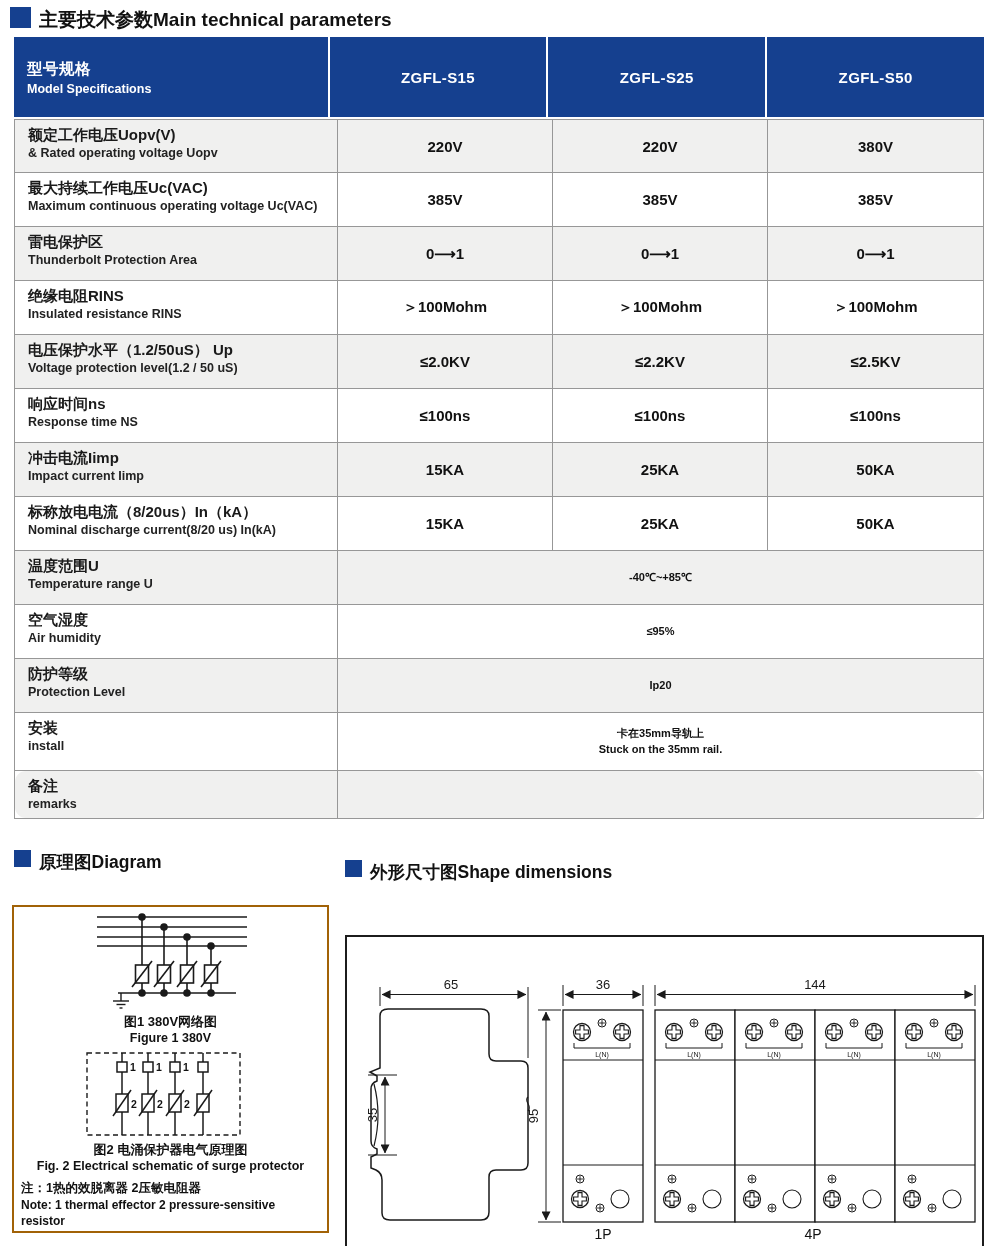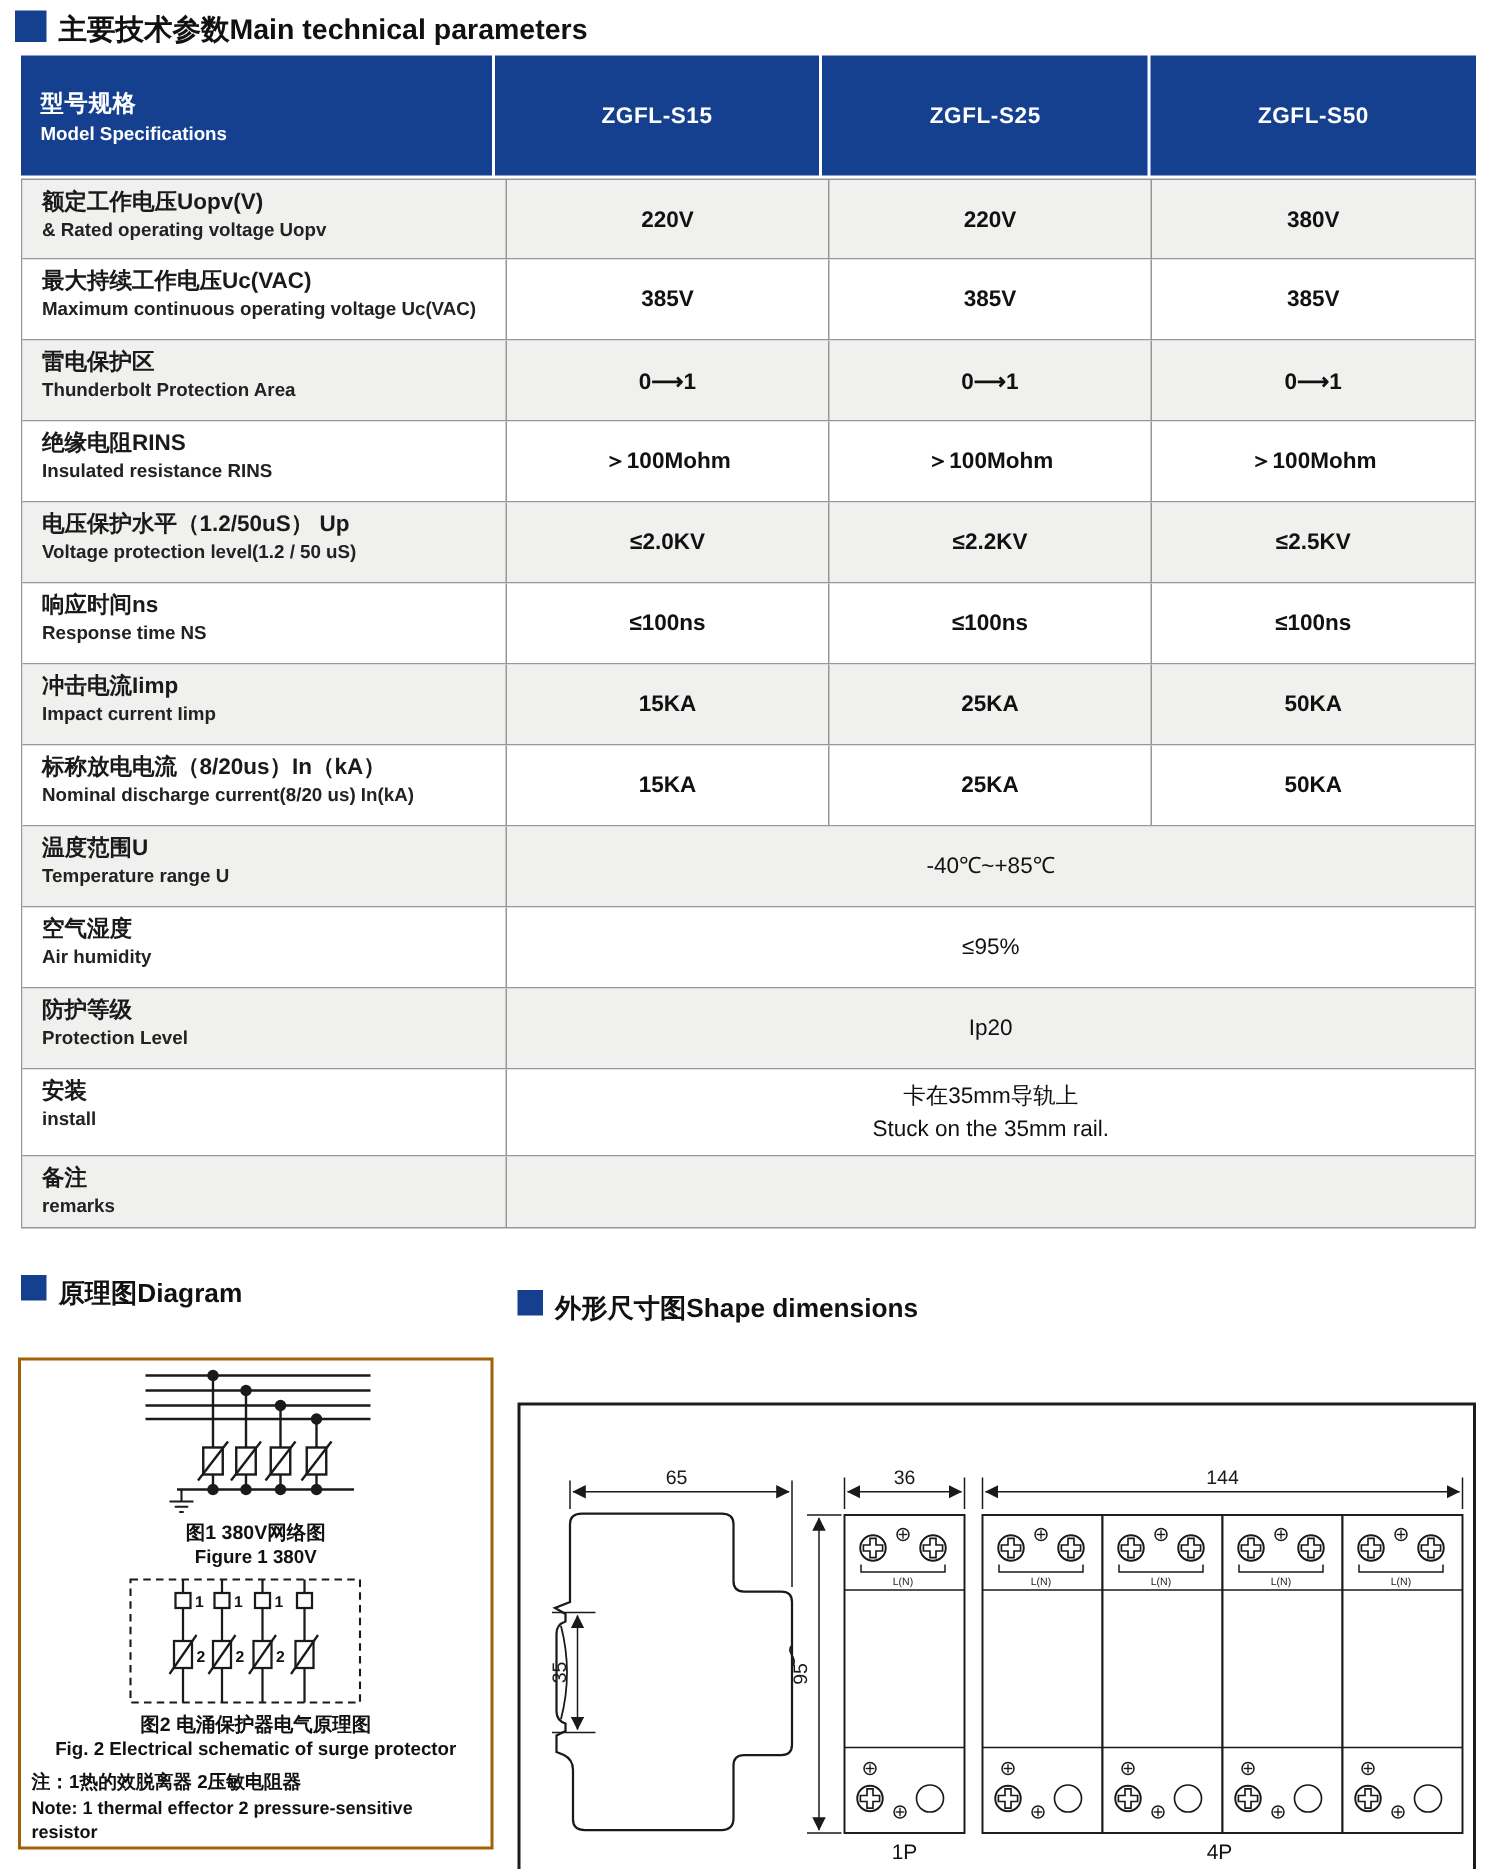--- a/index.html
+++ b/index.html
@@ -18,28 +18,28 @@
   
   .spec-table { position:absolute; left:14px; top:37px; width:970px; }
   .t-header { display:flex; gap:2px; background:#fff; height:80px; }
   .t-header .hcell { background:#15408f; color:#fff; display:flex; flex-direction:column; justify-content:center; }
   .hcell.hlabel { width:368px; padding-left:13px; }
   .hcell.hmodel { width:256px; align-items:center; font-size:15px; font-weight:600; letter-spacing:.4px; }
   .hlabel .zh { font-size:15.5px; font-weight:700; letter-spacing:.5px; }
   .hlabel .en { font-size:12.5px; font-weight:600; margin-top:2px; }
   .t-body { margin-top:2px; border:1px solid #979797; }
   .t-row { display:flex; background:#fff; border-bottom:1px solid #979797; }
-  .t-row:last-child { border-bottom:none; }
+  .t-row:last-child { border-bottom:none;border-radius:11px; }
   .t-row.alt { background:#f0f0ef; }
   .t-label { width:323px; padding:6px 8px 6px 13px; display:flex; flex-direction:column; justify-content:flex-start; border-right:1px solid #979797; }
   .t-label .zh { font-size:15px; font-weight:600; color:#1a1a1a; line-height:1.25; }
   .t-label .en { font-size:12.5px; font-weight:600; color:#222; line-height:1.25; margin-top:1px; }
   .t-val { width:215px; display:flex; align-items:center; justify-content:center; font-size:15px; font-weight:600; color:#111; border-right:1px solid #979797; }
   .t-val:last-child { border-right:none; }
-  .t-merged { flex:1; display:flex; flex-direction:column; align-items:center; justify-content:center; font-size:15px; font-weight:400; color:#111; line-height:1.45; }
+  .t-merged { flex:1; display:flex; flex-direction:column; align-items:center; justify-content:center; font-size:11px; font-weight:700; color:#111; line-height:1.45; }
   .h53{min-height:53px}.h54{min-height:54px}.h58{min-height:58px}.h47{min-height:46px}
 
   
   .t-diagram { top:850px; left:14px; }
   .t-shape { top:860px; left:345px; }
 
   
   .diagram-box { position:absolute; left:12px; top:905px; width:317px; height:328px; border:2px solid #a16207; background:#fff; }
   .shape-box { position:absolute; left:345px; top:935px; width:639px; height:335px; border:2px solid #1c1c1c; background:#fff; }
   .fig-cap { text-align:center; font-weight:700; color:#111; }

